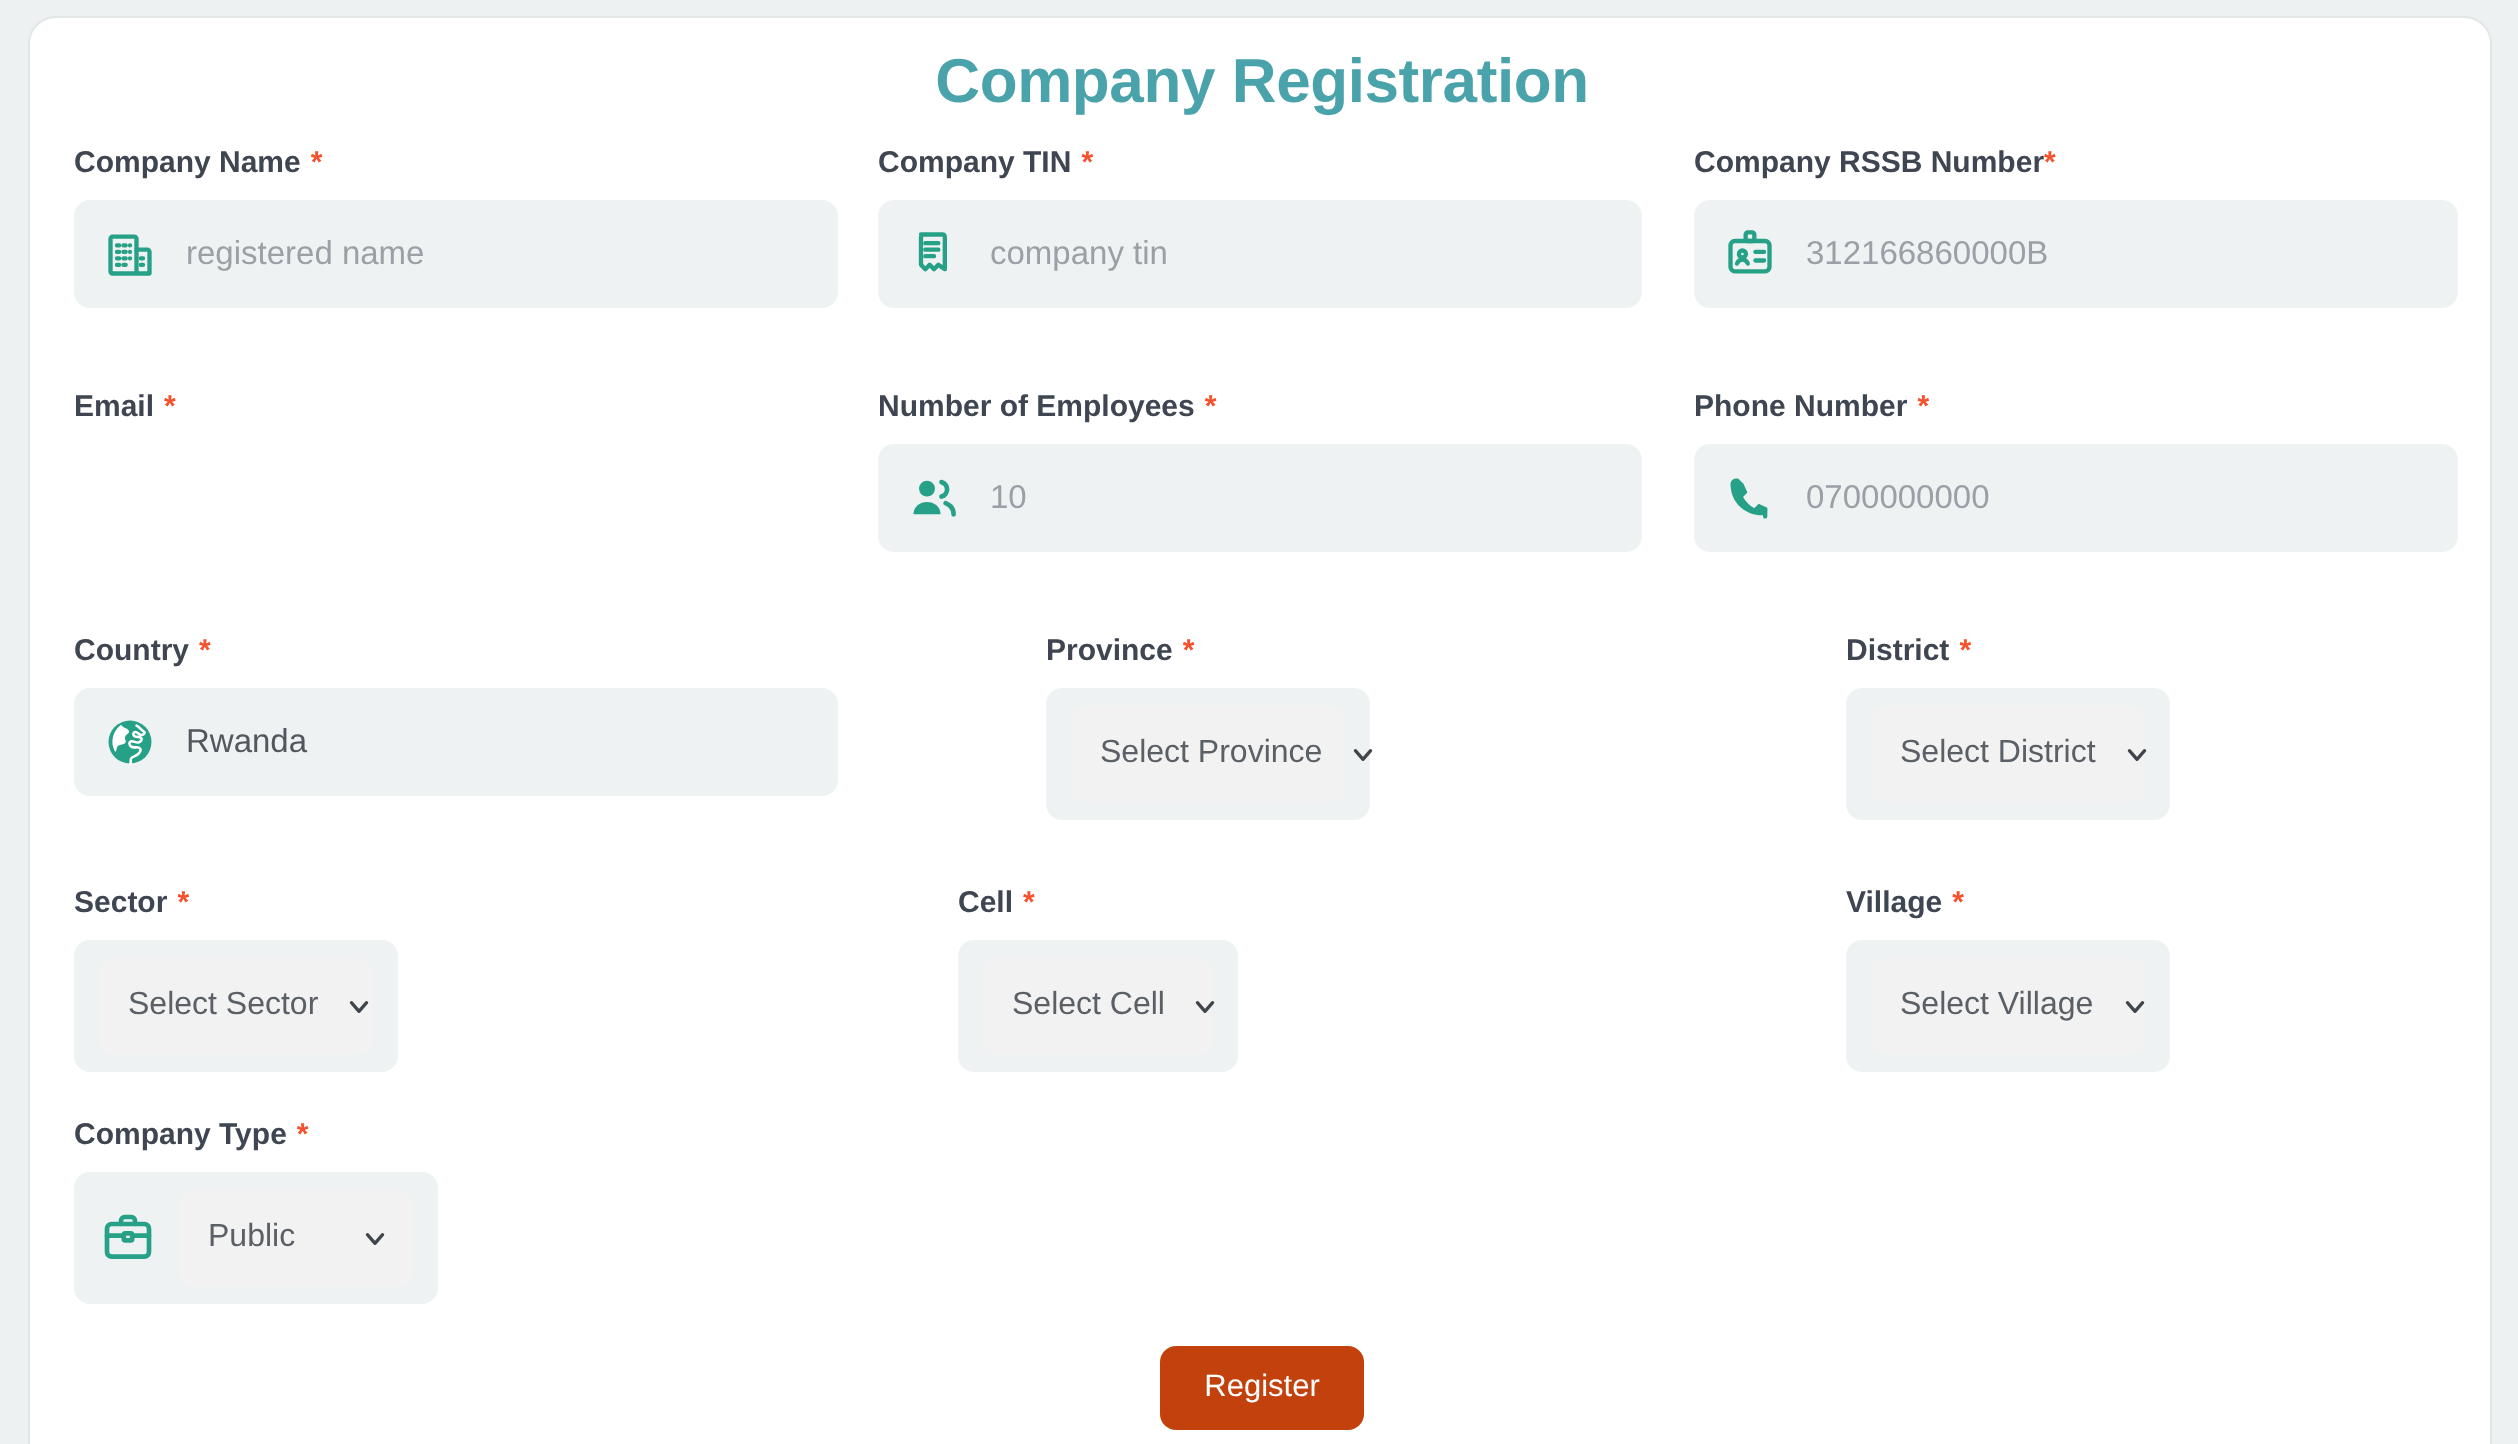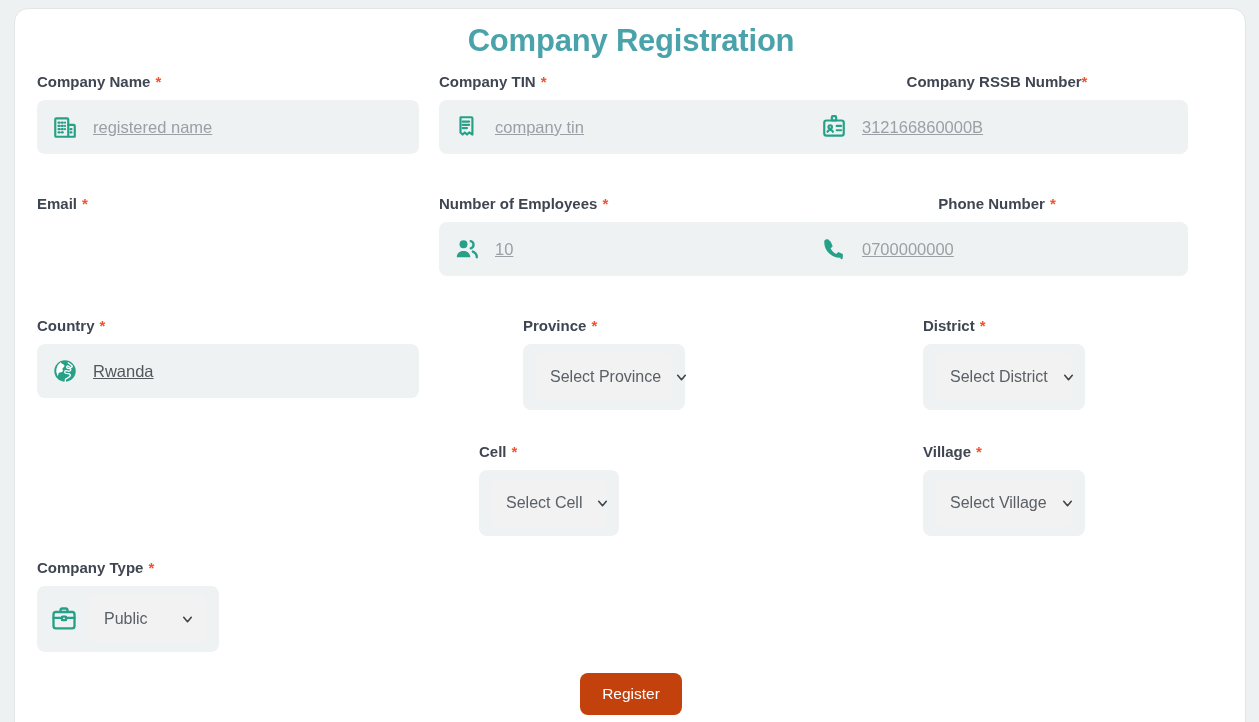--- a/index.html
+++ b/index.html
@@ -49,21 +49,21 @@
   .row {
     position: relative;
     width: 1190px;
   }
   .col {
     position: absolute;
     top: 0;
   }
   .col-1 { left: 0px; }
   .col-2 { left: 402px; }
-  .col-3 { left: 769px; text-align: center; }
+  .col-3 { left: 810px; }
 
   .label {
     font-size: 15px;
     font-weight: 700;
     color: #3f4652;
     margin: 0 0 9px 0;
     white-space: nowrap;
     line-height: 18px;
   }
   .req {
@@ -91,21 +91,20 @@
     height: 28px;
     margin-right: 14px;
     display: flex;
     align-items: center;
     justify-content: center;
   }
   .field .txt {
     font-size: 16.5px;
     color: #9aa0a6;
     line-height: 20px;
-    text-decoration: underline;
   }
   .field .txt.filled {
     color: #52575d;
   }
 
   
   .selwrap {
     display: inline-flex;
     align-items: center;
     background: #eef2f2;
@@ -308,20 +307,33 @@
                   </svg>
               </span>
             </div>
           </div>
         </div>
 
       </div>
 
       <div class="row" style="height:116px;">
 
+        <div class="col col-1">
+          <div class="label"><span>Sector</span><span class="req spaced">*</span></div>
+          <div class="selwrap">
+            <div class="sel sel-sector">
+              <span class="selval">Select Sector</span>
+              <span class="chev">
+                <svg width="13" height="13" viewBox="0 0 24 24" fill="none" stroke="#40454b" stroke-width="3" stroke-linecap="round" stroke-linejoin="round">
+                    <path d="M5 8l7 8 7-8"></path>
+                  </svg>
+              </span>
+            </div>
+          </div>
+        </div>
 
         <div class="col" style="left:442px;">
           <div class="label"><span>Cell</span><span class="req spaced">*</span></div>
           <div class="selwrap">
             <div class="sel sel-cell">
               <span class="selval">Select Cell</span>
               <span class="chev">
                 <svg width="13" height="13" viewBox="0 0 24 24" fill="none" stroke="#40454b" stroke-width="3" stroke-linecap="round" stroke-linejoin="round">
                     <path d="M5 8l7 8 7-8"></path>
                   </svg>

